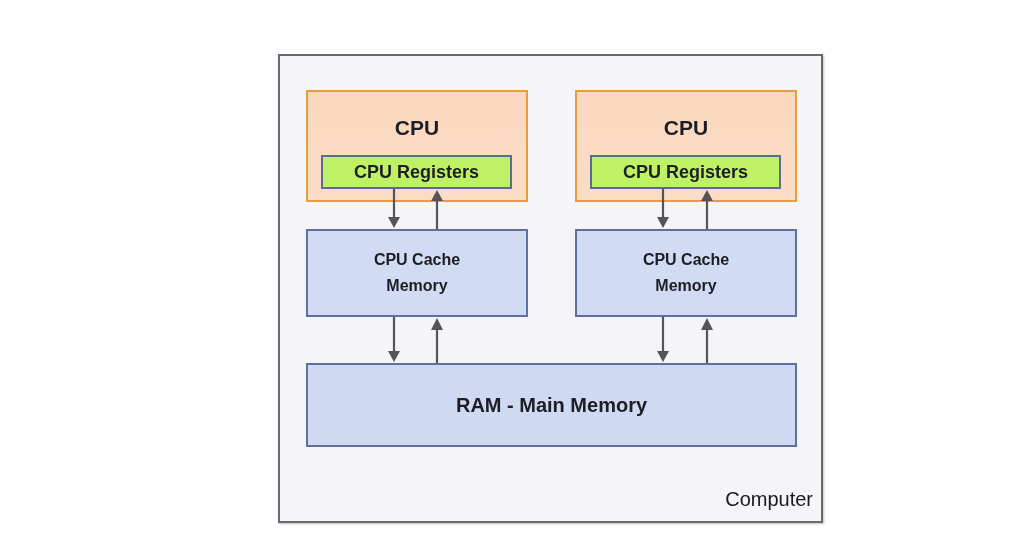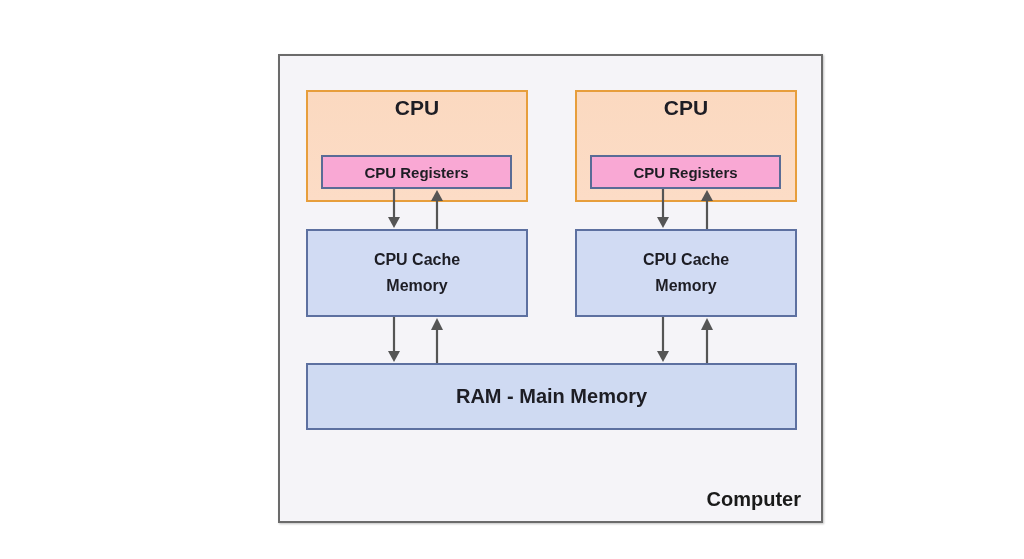--- a/index.html
+++ b/index.html
@@ -19,47 +19,47 @@
       left: 278px;
       top: 54px;
       width: 541px;
       height: 465px;
       border: 2px solid #6b6b6b;
       background: #f5f4f8;
       box-shadow: 1px 1px 2px rgba(0,0,0,0.25);
     }
     .computer-label {
       position: absolute;
-      right: 20px;
+      right: 8px;
       bottom: 10px;
       font-size: 20px;
-      font-weight: bold;
+      font-weight: normal;
       color: #1a1a1a;
     }
     .box {
       position: absolute;
       box-sizing: border-box;
       display: flex;
       align-items: center;
       justify-content: center;
       text-align: center;
       font-weight: bold;
       color: #1d1d24;
     }
     .cpu-box {
       border: 2px solid #e79e3c;
       background: linear-gradient(180deg, #fbd9c0 0%, #fcdcc6 100%);
       align-items: flex-start;
-      padding-top: 4px;
+      padding-top: 24px;
       font-size: 21px;
     }
     .reg-box {
       border: 2px solid #5a6c96;
-      background: #f9a8d4;
-      font-size: 15px;
+      background: #bef264;
+      font-size: 18px;
       line-height: 1;
     }
     .cache-box {
       border: 2px solid #5d70a0;
       background: #d1dbf3;
       font-size: 16px;
       line-height: 26px;
     }
     .ram-box {
       border: 2px solid #5d70a0;
@@ -97,21 +97,21 @@
   <span>CPU</span>
 </div>
 <div class="box reg-box" style="left:590px; top:155px; width:191px; height:34px;">
   <span>CPU Registers</span>
 </div>
 <div class="box cache-box" style="left:575px; top:229px; width:222px; height:88px; flex-direction:column;">
   <span>CPU Cache</span>
   <span>Memory</span>
 </div>
 
-<div class="box ram-box" style="left:306px; top:363px; width:491px; height:67px;">
+<div class="box ram-box" style="left:306px; top:363px; width:491px; height:84px;">
   <span>RAM - Main Memory</span>
 </div>
 
 <svg class="arrows" viewBox="0 0 1024 559">
   <g stroke="#555555" stroke-width="2.2" fill="#555555">
 
     <g>
       <line x1="394" y1="189" x2="394" y2="219"></line>
       <polygon points="388,217 400,217 394,228" stroke="none"></polygon>
     </g>

